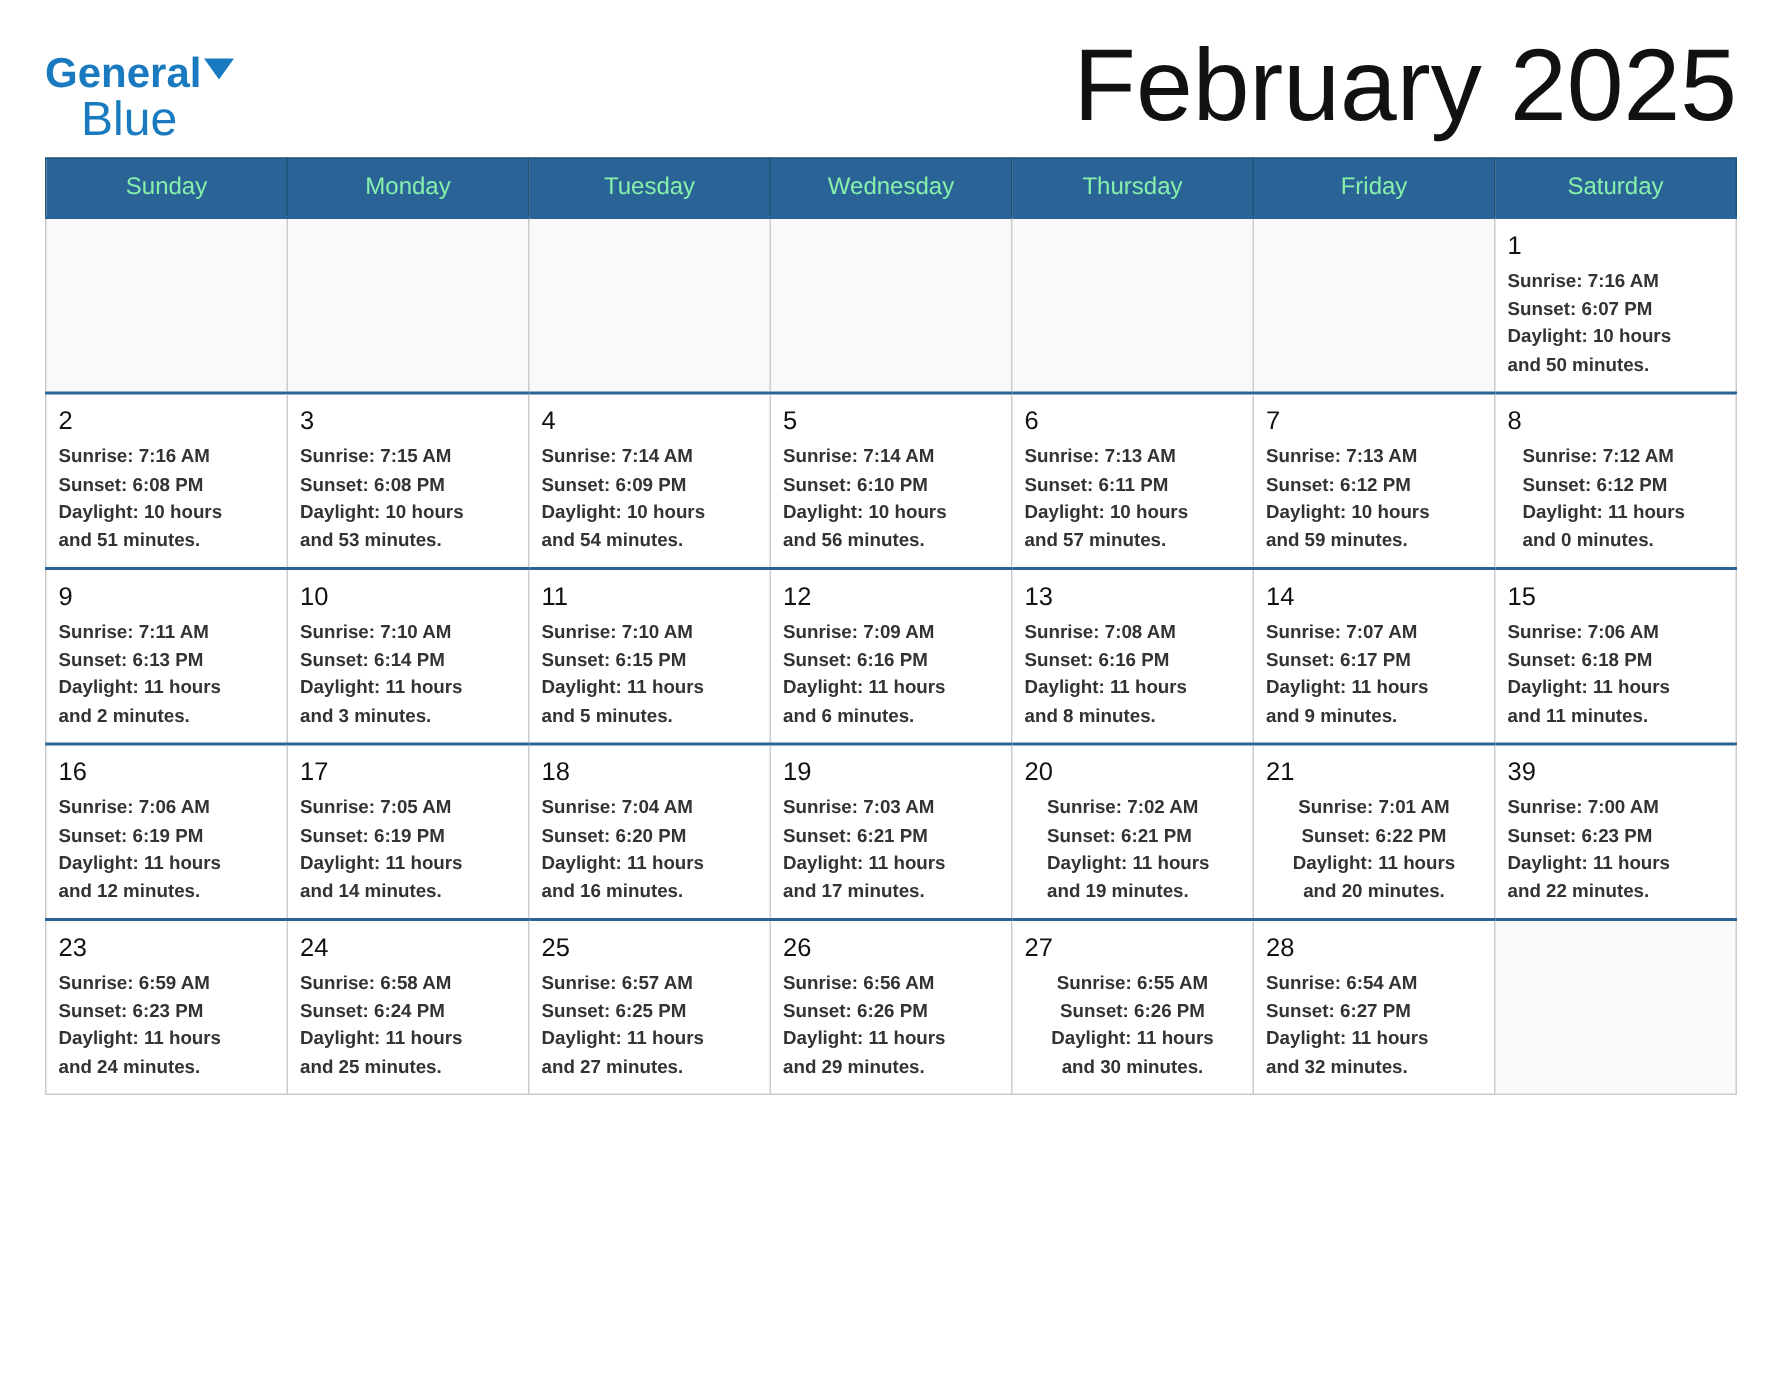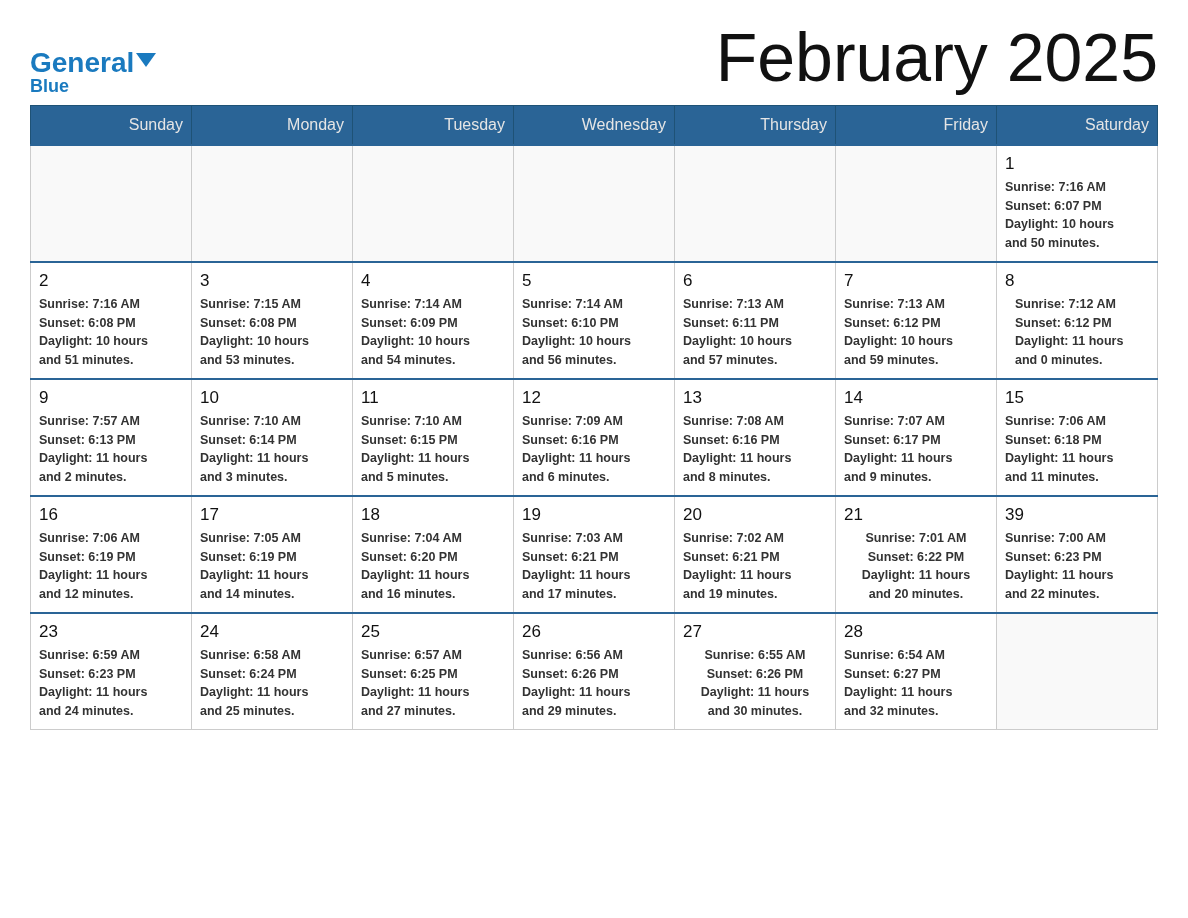--- a/index.html
+++ b/index.html
@@ -36,25 +36,26 @@
       height: 0;
       border-left: 10px solid transparent;
       border-right: 10px solid transparent;
       border-top: 14px solid #1a7abf;
       margin-left: 2px;
       vertical-align: middle;
       position: relative;
       top: -4px;
     }
     .logo-blue {
-      font-size: 18px;
-      font-weight: bold;
+      font-size: 32px;
+      font-weight: normal;
       color: #1a7abf;
       line-height: 1;
       margin-top: 0px;
+      margin-left: 24px;
     }
     .title-area {
       text-align: right;
     }
     .calendar-title {
       font-size: 68px;
       font-weight: normal;
       color: #111;
       line-height: 1.1;
     }
@@ -63,25 +64,25 @@
       color: #333;
       margin-top: 4px;
     }
     .calendar {
       width: 100%;
       border-collapse: collapse;
       margin-top: 10px;
     }
     .calendar th {
       background-color: #2a6496;
-      color: #e5e5e5;
+      color: #86efac;
       padding: 10px 8px;
       font-size: 16px;
       font-weight: normal;
-      text-align: right;
+      text-align: center;
       border: 1px solid #1e5276;
     }
     .calendar td {
       vertical-align: top;
       padding: 8px;
       border: 1px solid #ccc;
       width: calc(100% / 7);
       min-height: 110px;
       font-size: 13px;
       color: #333;
@@ -199,21 +200,21 @@
           <span class="day-num">8</span>
           <div class="day-info" style="white-space: pre-line; margin-left: 10px;">Sunrise: 7:12 AM
 Sunset: 6:12 PM
 Daylight: 11 hours
 and 0 minutes.</div>
         </td>
       </tr>
       <tr>
         <td>
           <span class="day-num">9</span>
-          <div class="day-info" style="white-space: pre-line;">Sunrise: 7:57 AM
+          <div class="day-info" style="white-space: pre-line;">Sunrise: 7:11 AM
 Sunset: 6:13 PM
 Daylight: 11 hours
 and 2 minutes.</div>
         </td>
         <td>
           <span class="day-num">10</span>
           <div class="day-info" style="white-space: pre-line;">Sunrise: 7:10 AM
 Sunset: 6:14 PM
 Daylight: 11 hours
 and 3 minutes.</div>
@@ -278,21 +279,21 @@
         </td>
         <td>
           <span class="day-num">19</span>
           <div class="day-info" style="white-space: pre-line;">Sunrise: 7:03 AM
 Sunset: 6:21 PM
 Daylight: 11 hours
 and 17 minutes.</div>
         </td>
         <td>
           <span class="day-num">20</span>
-          <div class="day-info" style="white-space: pre-line;">Sunrise: 7:02 AM
+          <div class="day-info" style="white-space: pre-line; margin-left: 15px;">Sunrise: 7:02 AM
 Sunset: 6:21 PM
 Daylight: 11 hours
 and 19 minutes.</div>
         </td>
         <td>
           <span class="day-num">21</span>
           <div class="day-info" style="white-space: pre-line; text-align: center;">Sunrise: 7:01 AM
 Sunset: 6:22 PM
 Daylight: 11 hours
 and 20 minutes.</div>

